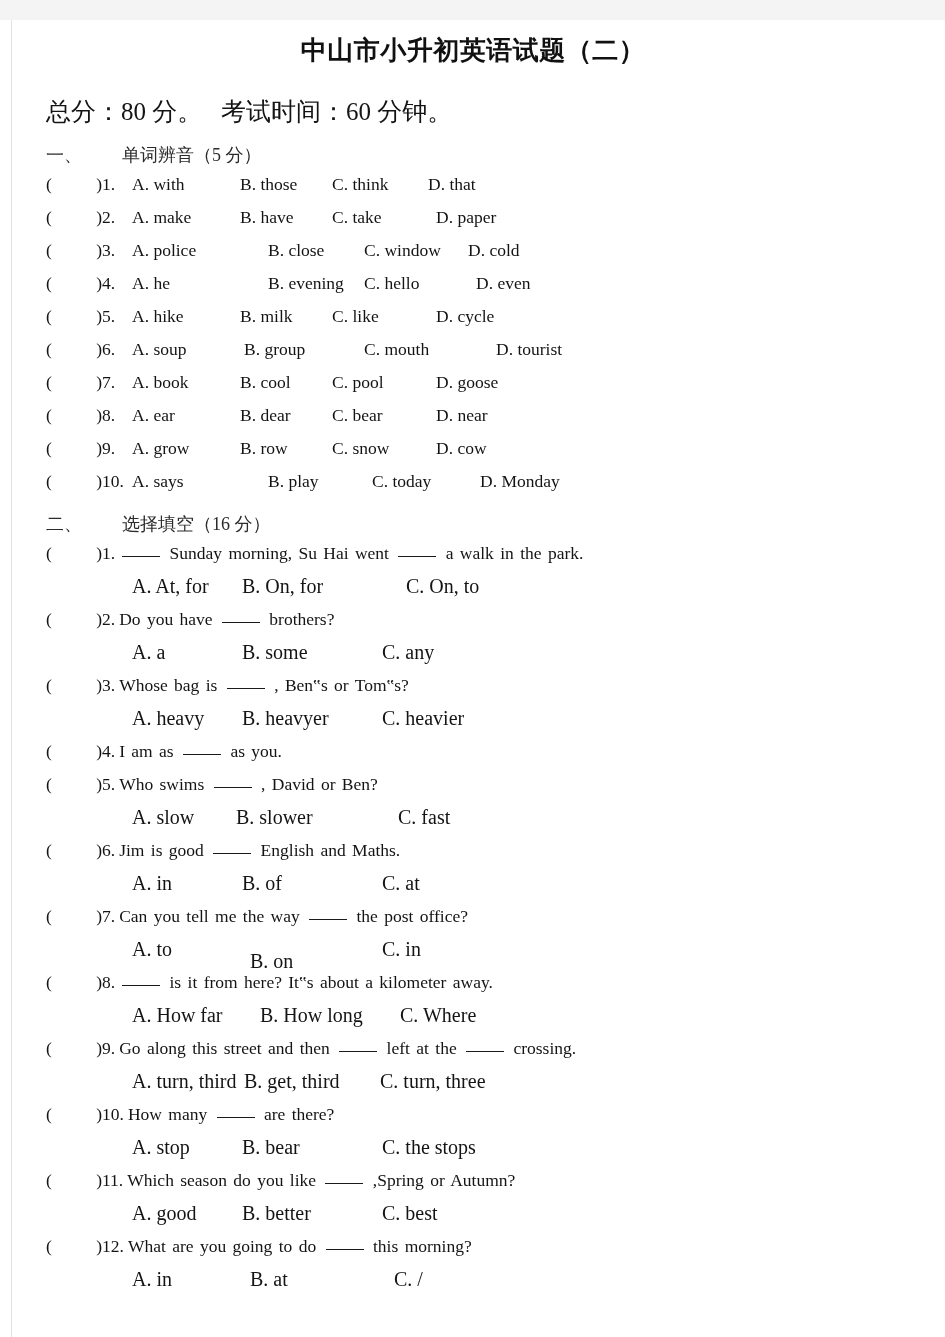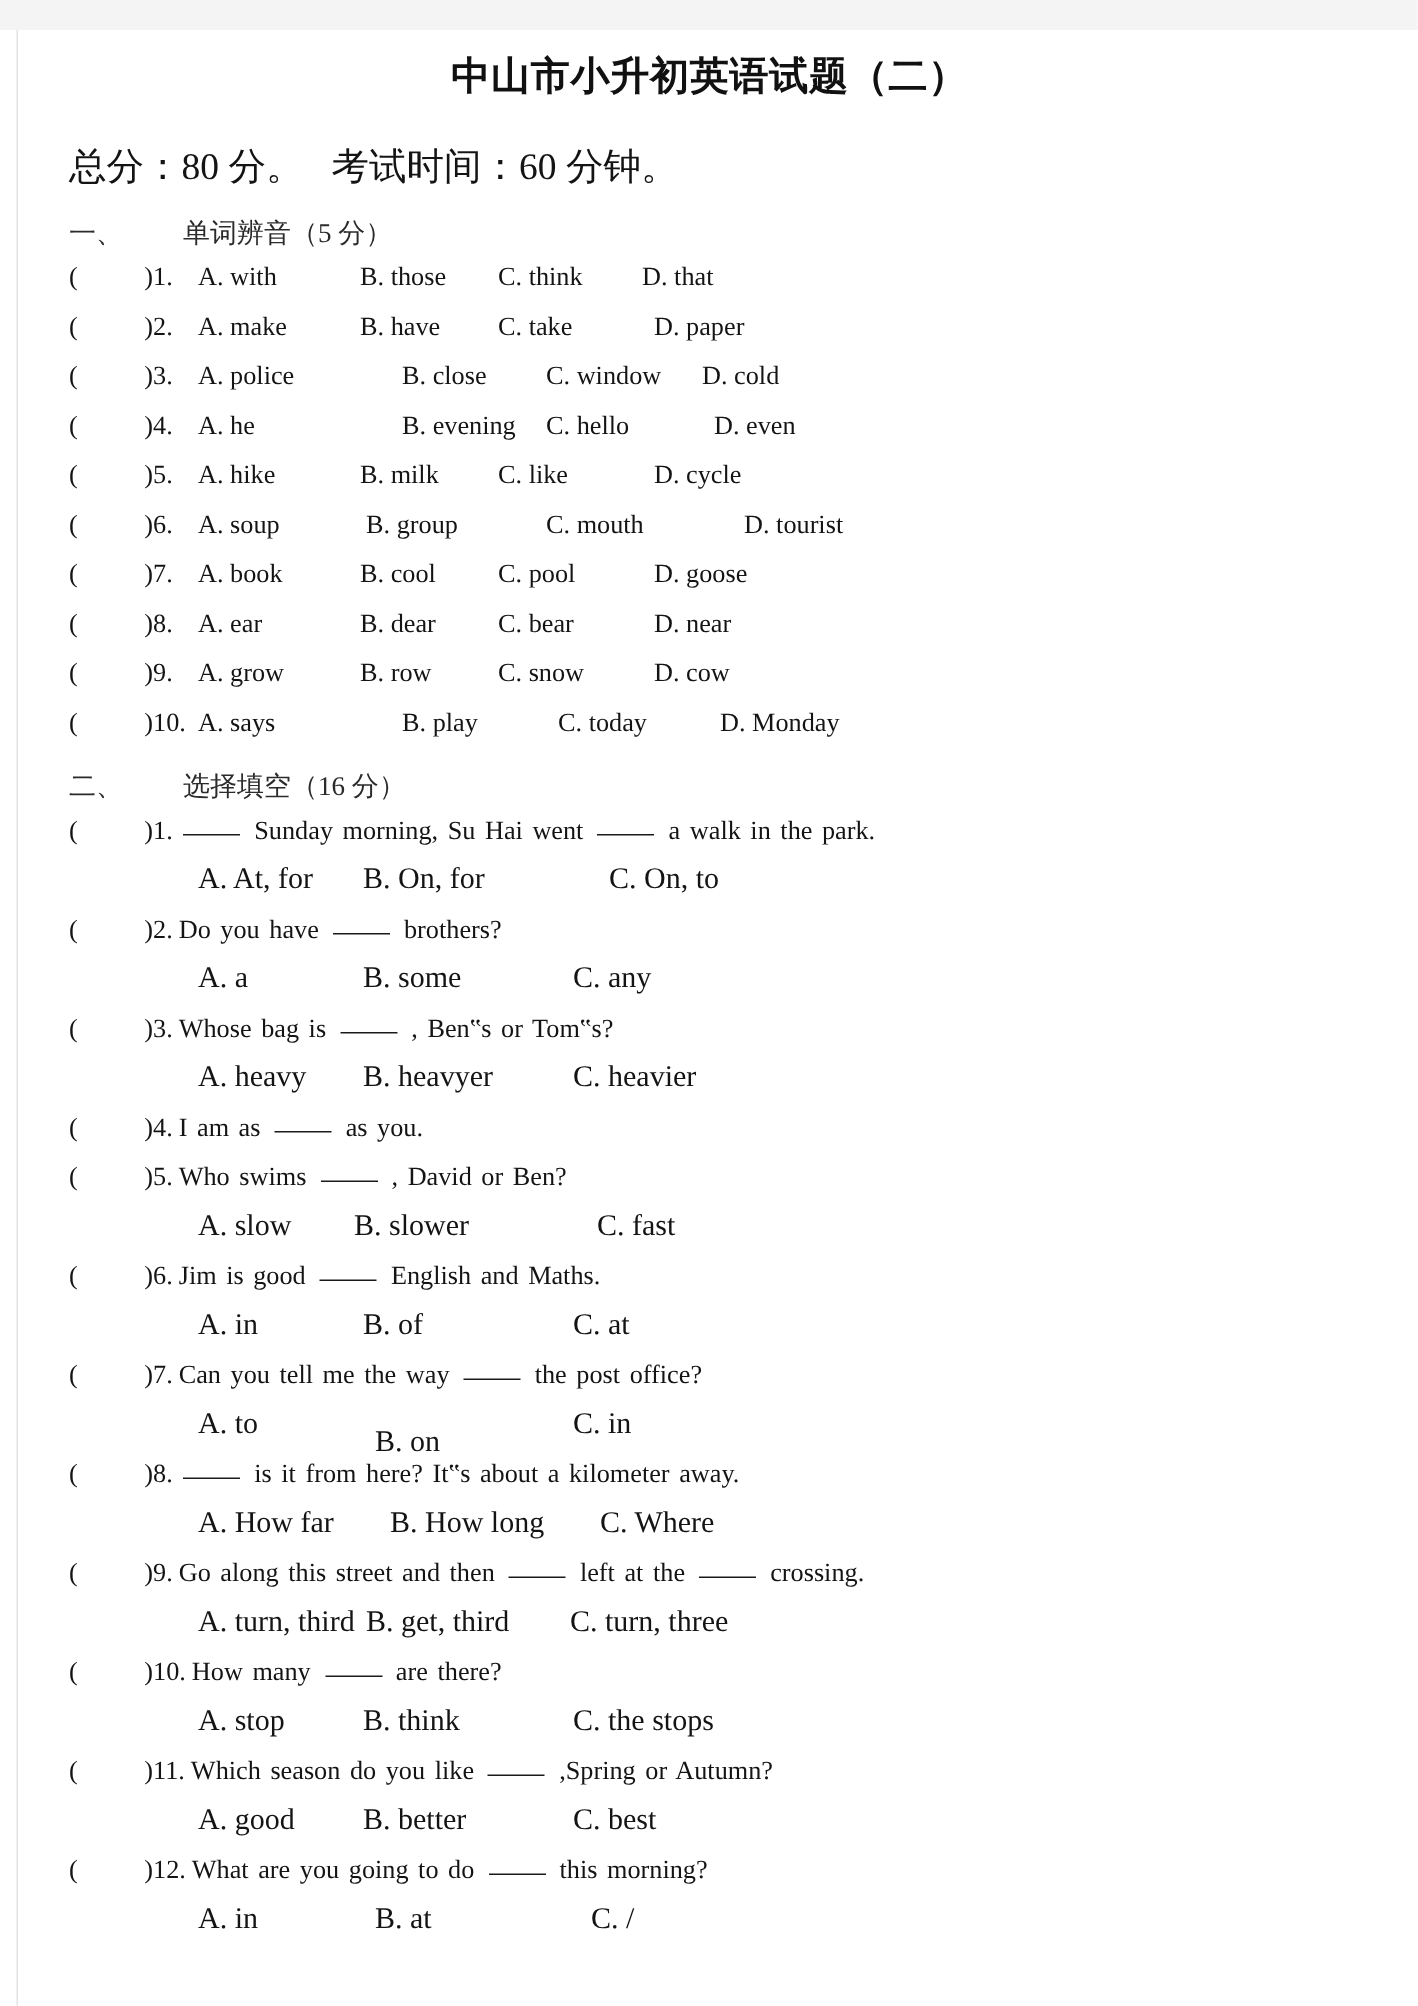--- a/index.html
+++ b/index.html
@@ -144,21 +144,21 @@
         <div class="fib-opts" style="position: relative;"><span class="opt" style="position: absolute; left: 86px;">A. slow</span><span class="opt" style="position: absolute; left: 190px;">B. slower</span><span class="opt" style="position: absolute; left: 352px;">C. fast</span><span>&nbsp;</span></div>
         <div class="fib-stem"><span class="paren"><span class="lp">(</span><span class="rp">)</span></span><span class="qnum">6.</span><span>Jim is good </span><span class="blank"></span><span> English and Maths.</span></div>
         <div class="fib-opts" style="position: relative;"><span class="opt" style="position: absolute; left: 86px;">A. in</span><span class="opt" style="position: absolute; left: 196px;">B. of</span><span class="opt" style="position: absolute; left: 336px;">C. at</span><span>&nbsp;</span></div>
         <div class="fib-stem"><span class="paren"><span class="lp">(</span><span class="rp">)</span></span><span class="qnum">7.</span><span>Can you tell me the way </span><span class="blank"></span><span> the post office?</span></div>
         <div class="fib-opts" style="position: relative;"><span class="opt" style="position: absolute; left: 86px;">A. to</span><span class="opt" style="position: absolute; left: 204px; margin-top: 12px;">B. on</span><span class="opt" style="position: absolute; left: 336px;">C. in</span><span>&nbsp;</span></div>
         <div class="fib-stem"><span class="paren"><span class="lp">(</span><span class="rp">)</span></span><span class="qnum">8.</span><span class="blank"></span><span> is it from here?   It‟s about a kilometer away.</span></div>
         <div class="fib-opts" style="position: relative;"><span class="opt" style="position: absolute; left: 86px;">A. How far</span><span class="opt" style="position: absolute; left: 214px;">B. How long</span><span class="opt" style="position: absolute; left: 354px;">C. Where</span><span>&nbsp;</span></div>
         <div class="fib-stem"><span class="paren"><span class="lp">(</span><span class="rp">)</span></span><span class="qnum">9.</span><span>Go along this street and then </span><span class="blank"></span><span> left at the </span><span class="blank"></span><span> crossing.</span></div>
         <div class="fib-opts" style="position: relative;"><span class="opt" style="position: absolute; left: 86px;">A. turn, third</span><span class="opt" style="position: absolute; left: 198px;">B. get, third</span><span class="opt" style="position: absolute; left: 334px;">C. turn, three</span><span>&nbsp;</span></div>
         <div class="fib-stem"><span class="paren"><span class="lp">(</span><span class="rp">)</span></span><span class="qnum">10.</span><span>How many </span><span class="blank"></span><span> are there?</span></div>
-        <div class="fib-opts" style="position: relative;"><span class="opt" style="position: absolute; left: 86px;">A. stop</span><span class="opt" style="position: absolute; left: 196px;">B. think</span><span class="opt" style="position: absolute; left: 336px;">C. the stops</span><span>&nbsp;</span></div>
+        <div class="fib-opts" style="position: relative;"><span class="opt" style="position: absolute; left: 86px;">A. stop</span><span class="opt" style="position: absolute; left: 196px;">B. bear</span><span class="opt" style="position: absolute; left: 336px;">C. the stops</span><span>&nbsp;</span></div>
         <div class="fib-stem"><span class="paren"><span class="lp">(</span><span class="rp">)</span></span><span class="qnum">11.</span><span>Which season do you like </span><span class="blank"></span><span> ,Spring or Autumn?</span></div>
         <div class="fib-opts" style="position: relative;"><span class="opt" style="position: absolute; left: 86px;">A. good</span><span class="opt" style="position: absolute; left: 196px;">B. better</span><span class="opt" style="position: absolute; left: 336px;">C. best</span><span>&nbsp;</span></div>
         <div class="fib-stem"><span class="paren"><span class="lp">(</span><span class="rp">)</span></span><span class="qnum">12.</span><span>What are you going to do </span><span class="blank"></span><span> this morning?</span></div>
         <div class="fib-opts" style="position: relative;"><span class="opt" style="position: absolute; left: 86px;">A. in</span><span class="opt" style="position: absolute; left: 204px;">B. at</span><span class="opt" style="position: absolute; left: 348px;">C. /</span><span>&nbsp;</span></div>
       </div>
 
   </div>
 </div>
 
 </body></html>

